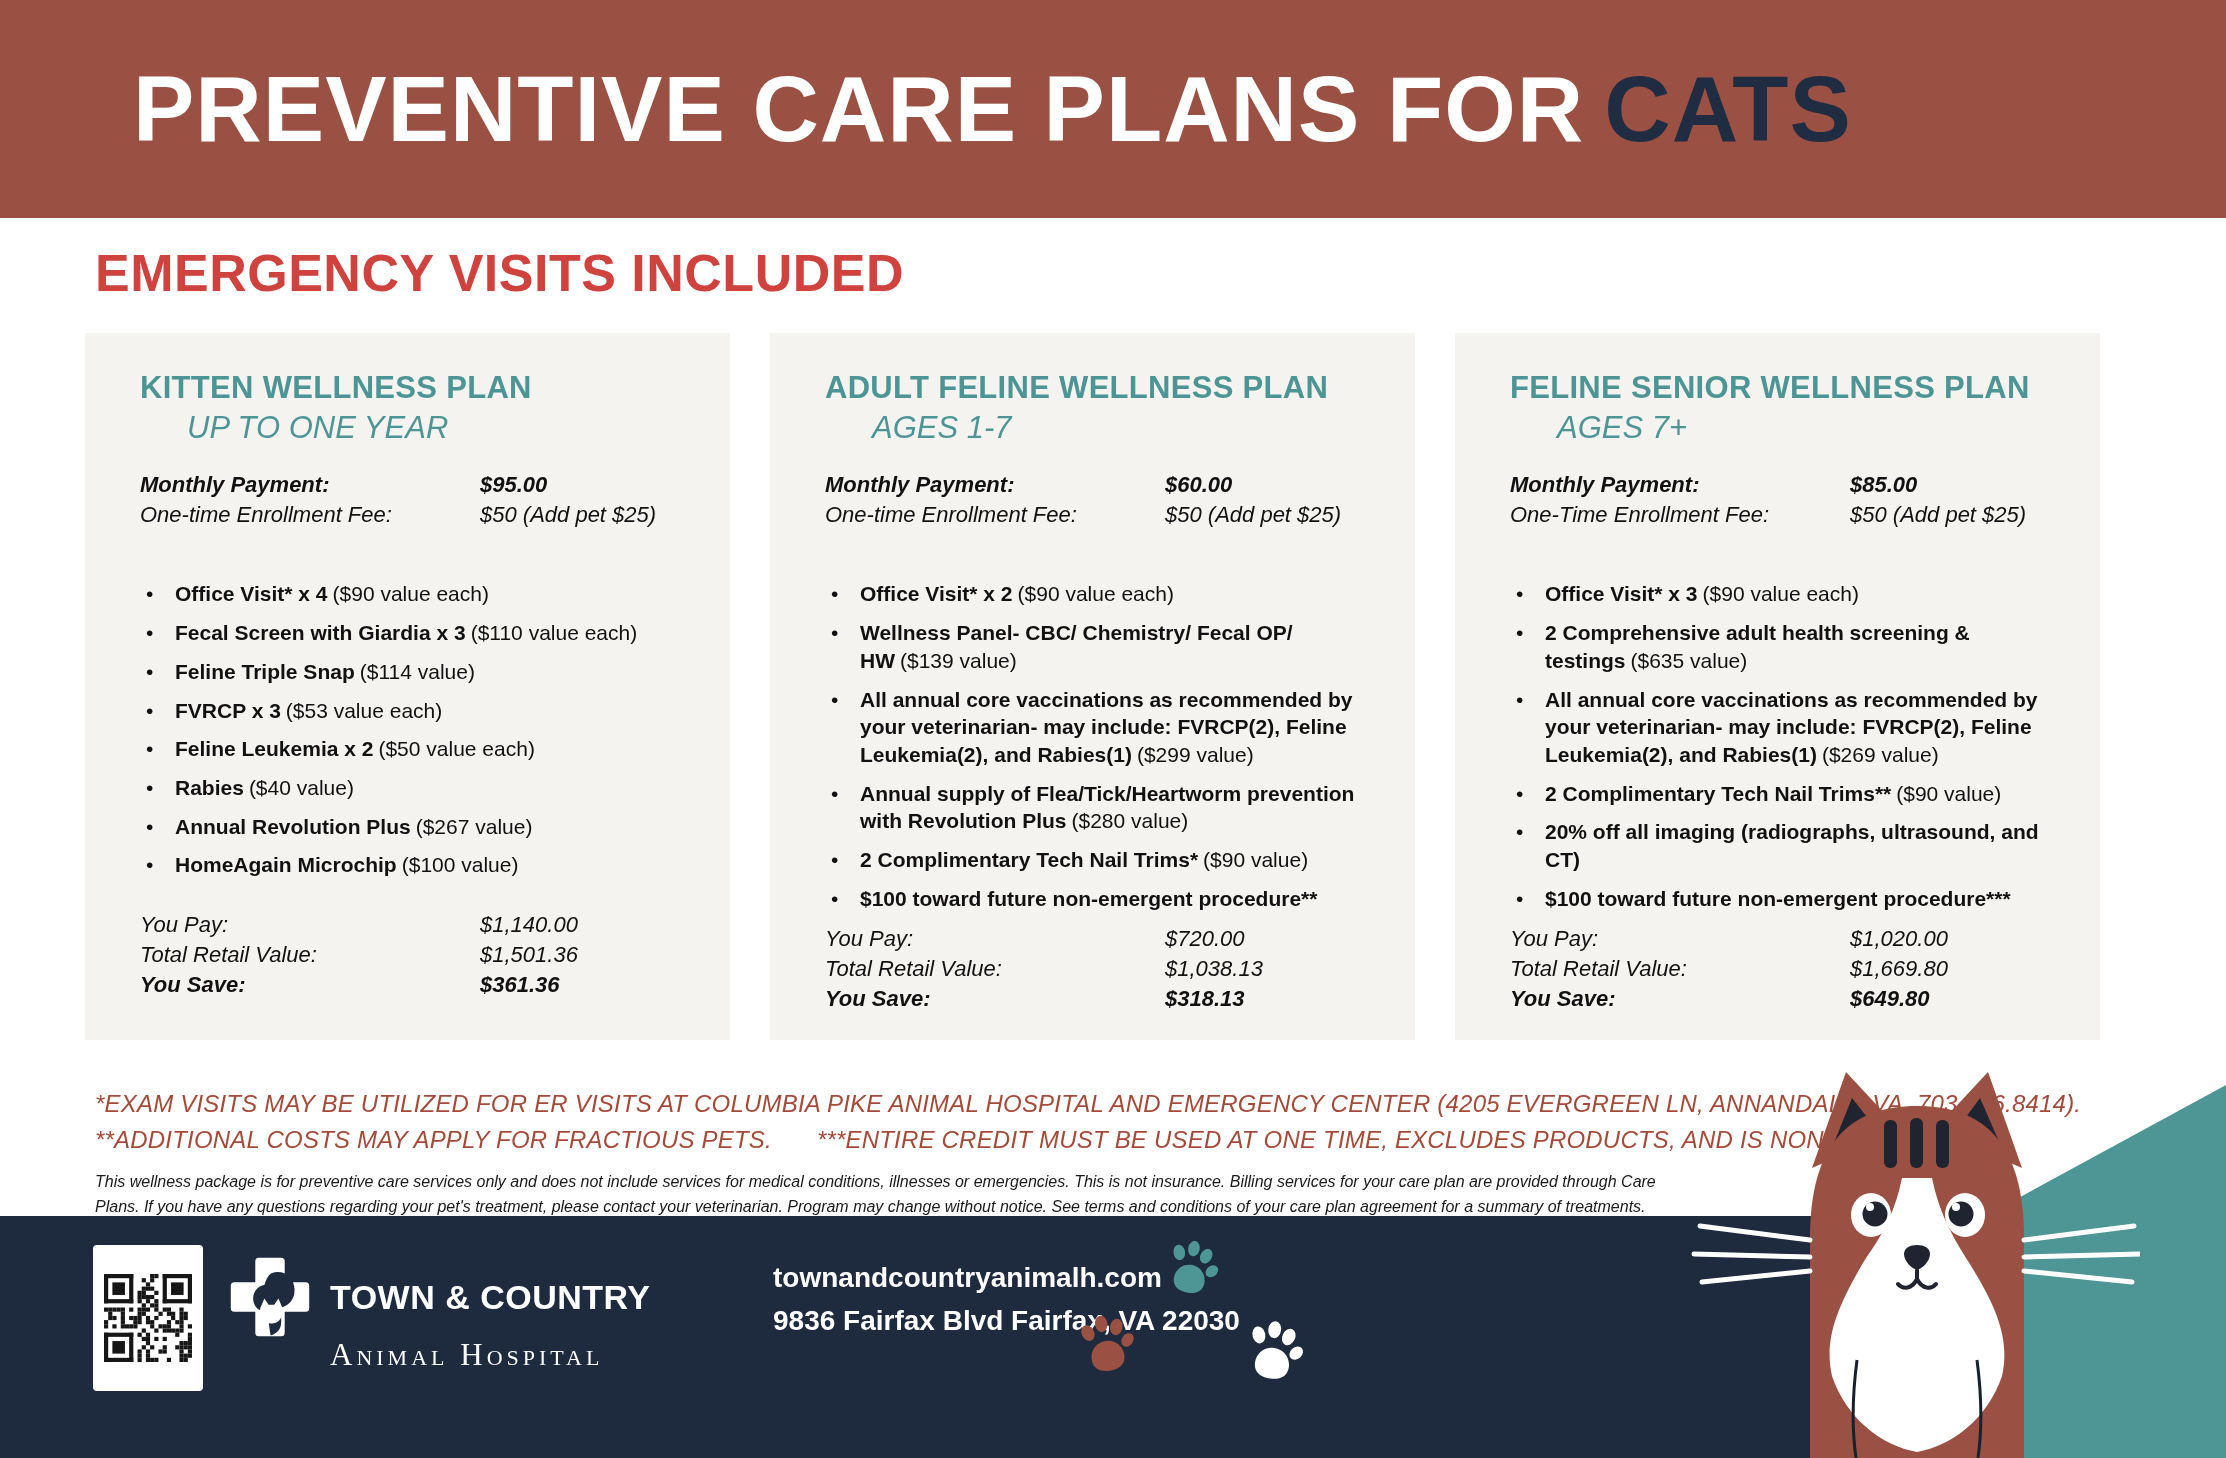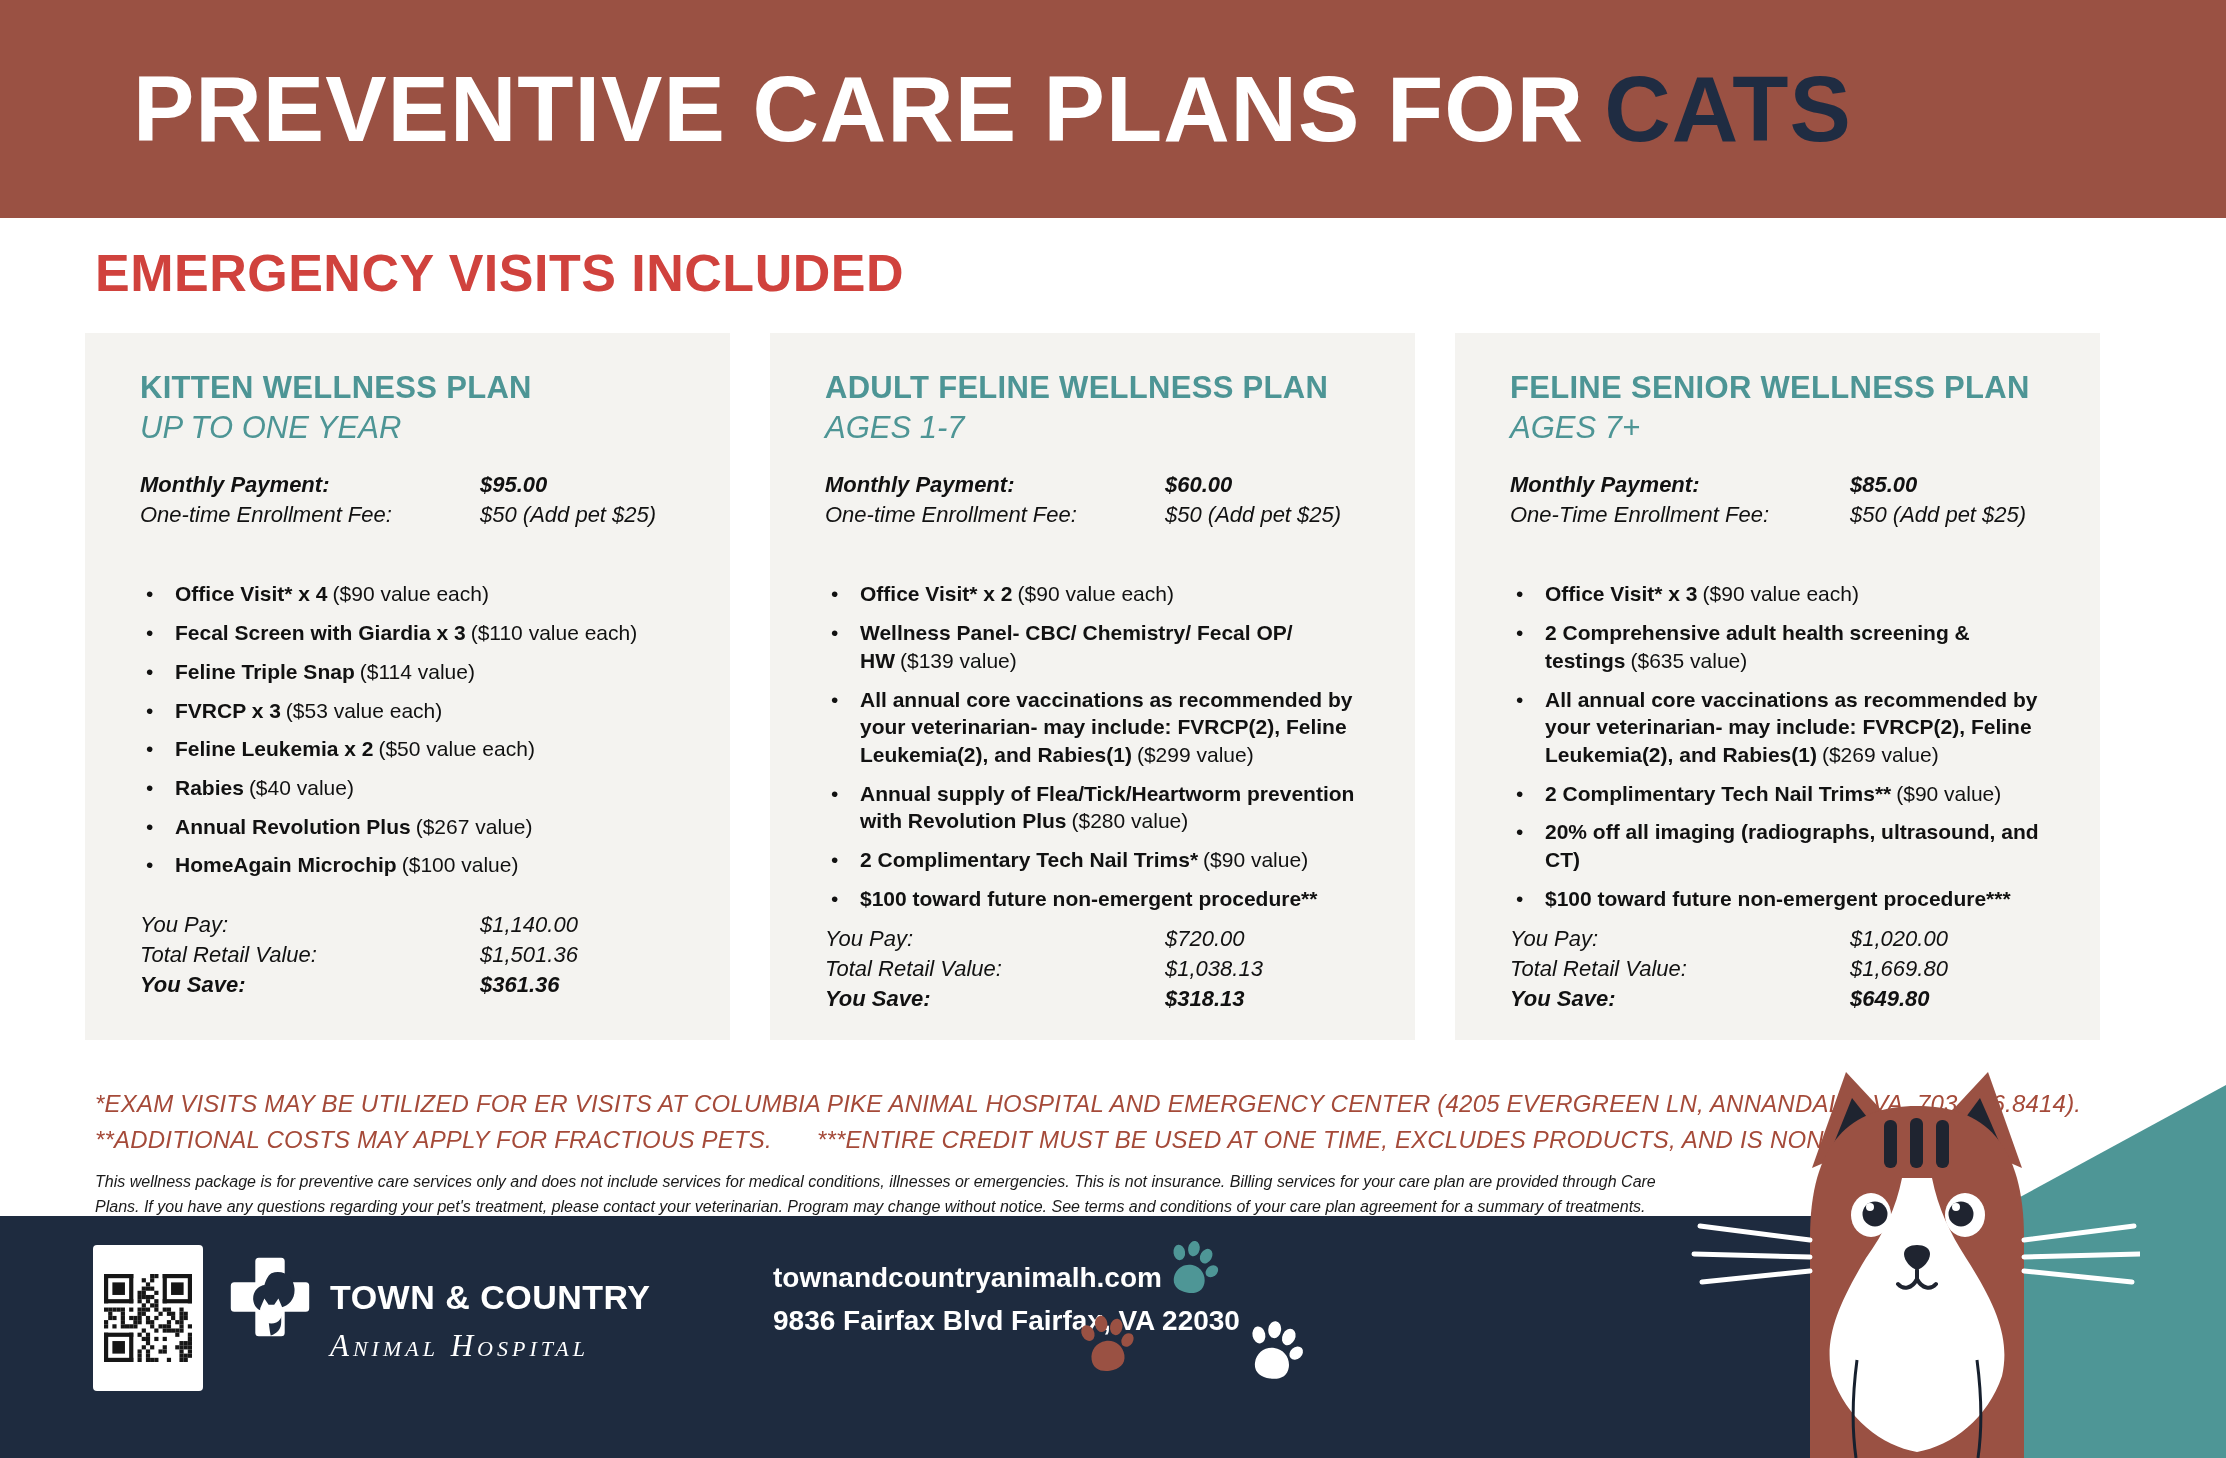--- a/index.html
+++ b/index.html
@@ -12,21 +12,21 @@
     display:flex;align-items:center;}
   .header h1{margin:0 0 0 133px;font-size:92px;font-weight:bold;letter-spacing:1px;color:#ffffff;white-space:nowrap;}
   .header h1 .accent{color:#1f2c42;margin-left:20px;}
   
   .subheader{position:absolute;left:95px;top:243px;font-size:52px;font-weight:bold;color:#d0423d;letter-spacing:0.5px;}
   
   .cards{position:absolute;left:85px;top:333px;display:flex;gap:40px;}
   .card{width:645px;height:707px;background:#f4f3f0;box-sizing:border-box;
     padding:36px 50px 40px 55px;display:flex;flex-direction:column;}
   .plan-title{font-size:31px;font-weight:bold;color:#4d9595;letter-spacing:0.3px;line-height:1.2;}
-  .plan-subtitle{font-size:31px;font-style:italic;color:#4d9595;line-height:1.2;margin-top:3px;}
+  .plan-subtitle{font-size:31px;font-style:italic;color:#4d9595;line-height:1.2;margin-top:3px;margin-left:47px;}
   .payrows{margin-top:24px;}
   .row{display:grid;grid-template-columns:340px 1fr;font-size:22px;font-style:italic;line-height:30px;color:#111111;}
   .row .bold{font-weight:bold;}
   .bullets{list-style:none;margin:50px 0 0 0;padding:0;font-size:21px;color:#111111;}
   .bullets li{padding-left:35px;line-height:1.32;margin-bottom:11px;position:relative;}
   .bullets li::before{content:"•";position:absolute;left:6px;top:0;font-size:21px;}
   .bullets .bb{font-weight:bold;}
   .bullets .br{margin-left:5px;}
   .bullets .br:empty{display:none;}
   .totals{margin-top:auto;}
@@ -35,21 +35,21 @@
   .red-line{font-size:24px;font-style:italic;color:#a54a39;line-height:1.5;letter-spacing:0.2px;}
   .red-line .gap{margin-left:45px;}
   .fine-print{margin-top:12px;font-size:16px;font-style:italic;color:#1a1a1a;line-height:1.55;width:1600px;}
   
   .footer{position:absolute;left:0;top:1216px;width:1956px;height:242px;background:#1e2b3f;}
   .qr-card{position:absolute;left:93px;top:29px;width:110px;height:146px;background:#ffffff;border-radius:4px;
     display:flex;align-items:center;justify-content:center;}
   .logo{position:absolute;left:228px;top:22px;width:84px;height:118px;}
   .logo-text{position:absolute;left:330px;top:62px;color:#ffffff;}
   .logo-line1{font-size:34px;font-weight:bold;letter-spacing:0.5px;}
-  .logo-line2{font-family:"Liberation Serif",serif;font-size:31px;font-variant:small-caps;letter-spacing:4px;margin-top:11px;font-style:italic;}
+  .logo-line2{font-family:"Liberation Serif",serif;font-size:31px;font-variant:small-caps;letter-spacing:4px;margin-top:20px;}
   .contact{position:absolute;left:773px;top:40px;color:#ffffff;font-size:28px;font-weight:bold;line-height:43px;}
   .paw{position:absolute;}
   
   .teal-triangle{position:absolute;left:1540px;top:1085px;width:686px;height:373px;background:#4e9696;
     clip-path:polygon(100% 0,100% 100%,0 100%);}
   .cat{position:absolute;left:1660px;top:1058px;width:480px;height:400px;}
 </style>
 </head>
 <body>
 

